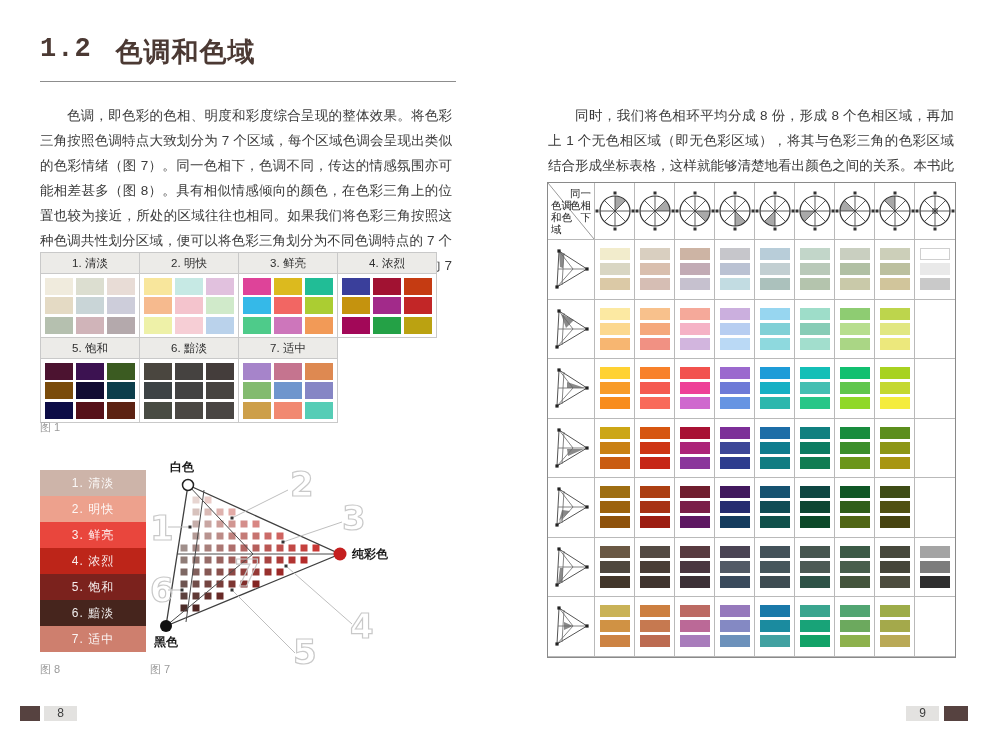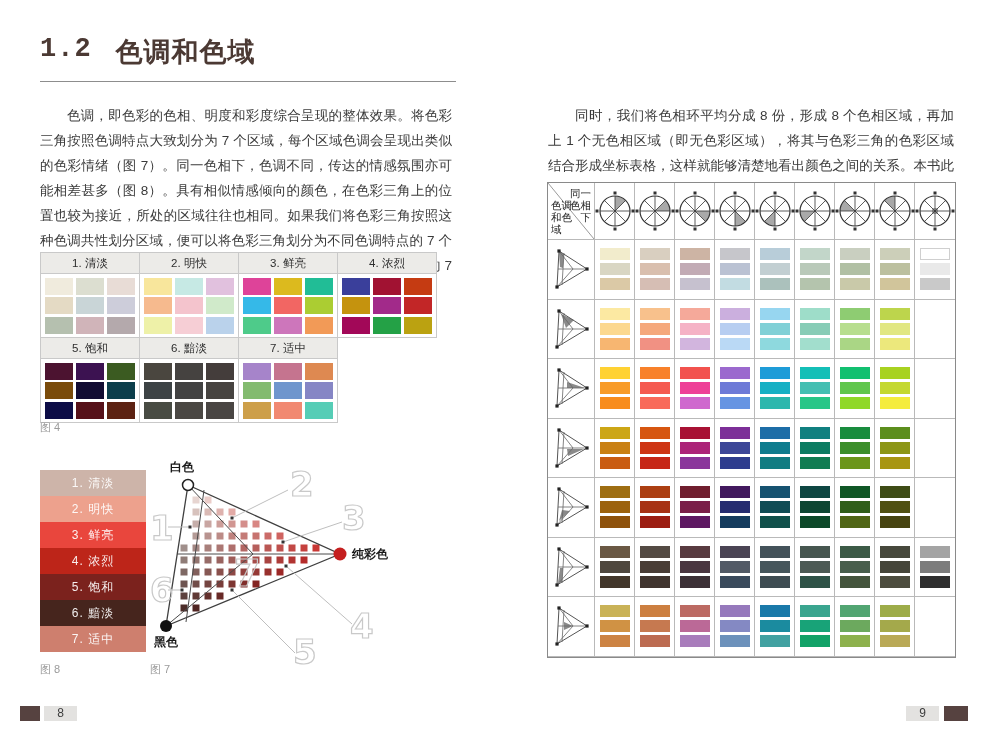--- a/index.html
+++ b/index.html
@@ -168,21 +168,21 @@
             <div class="f7c" style="background: rgb(131, 187, 111);"></div>
             <div class="f7c" style="background: rgb(111, 150, 205);"></div>
             <div class="f7c" style="background: rgb(134, 134, 197);"></div>
             <div class="f7c" style="background: rgb(205, 159, 73);"></div>
             <div class="f7c" style="background: rgb(241, 137, 113);"></div>
             <div class="f7c" style="background: rgb(86, 205, 182);"></div>
           </div>
         </div>
       </div>
     </div>
-  <div class="figcap" style="left:40px;top:420px;">图 4</div>
+  <div class="figcap" style="left:40px;top:420px;">图 1</div>
 
   <div id="fig8">
       <div class="f8bar" style="background: rgb(205, 180, 169);">1. 清淡</div>
       <div class="f8bar" style="background: rgb(237, 161, 141);">2. 明快</div>
       <div class="f8bar" style="background: rgb(233, 70, 61);">3. 鲜亮</div>
       <div class="f8bar" style="background: rgb(189, 37, 25);">4. 浓烈</div>
       <div class="f8bar" style="background: rgb(123, 34, 29);">5. 饱和</div>
       <div class="f8bar" style="background: rgb(70, 37, 29);">6. 黯淡</div>
       <div class="f8bar" style="background: rgb(206, 127, 110);">7. 适中</div>
     </div>

